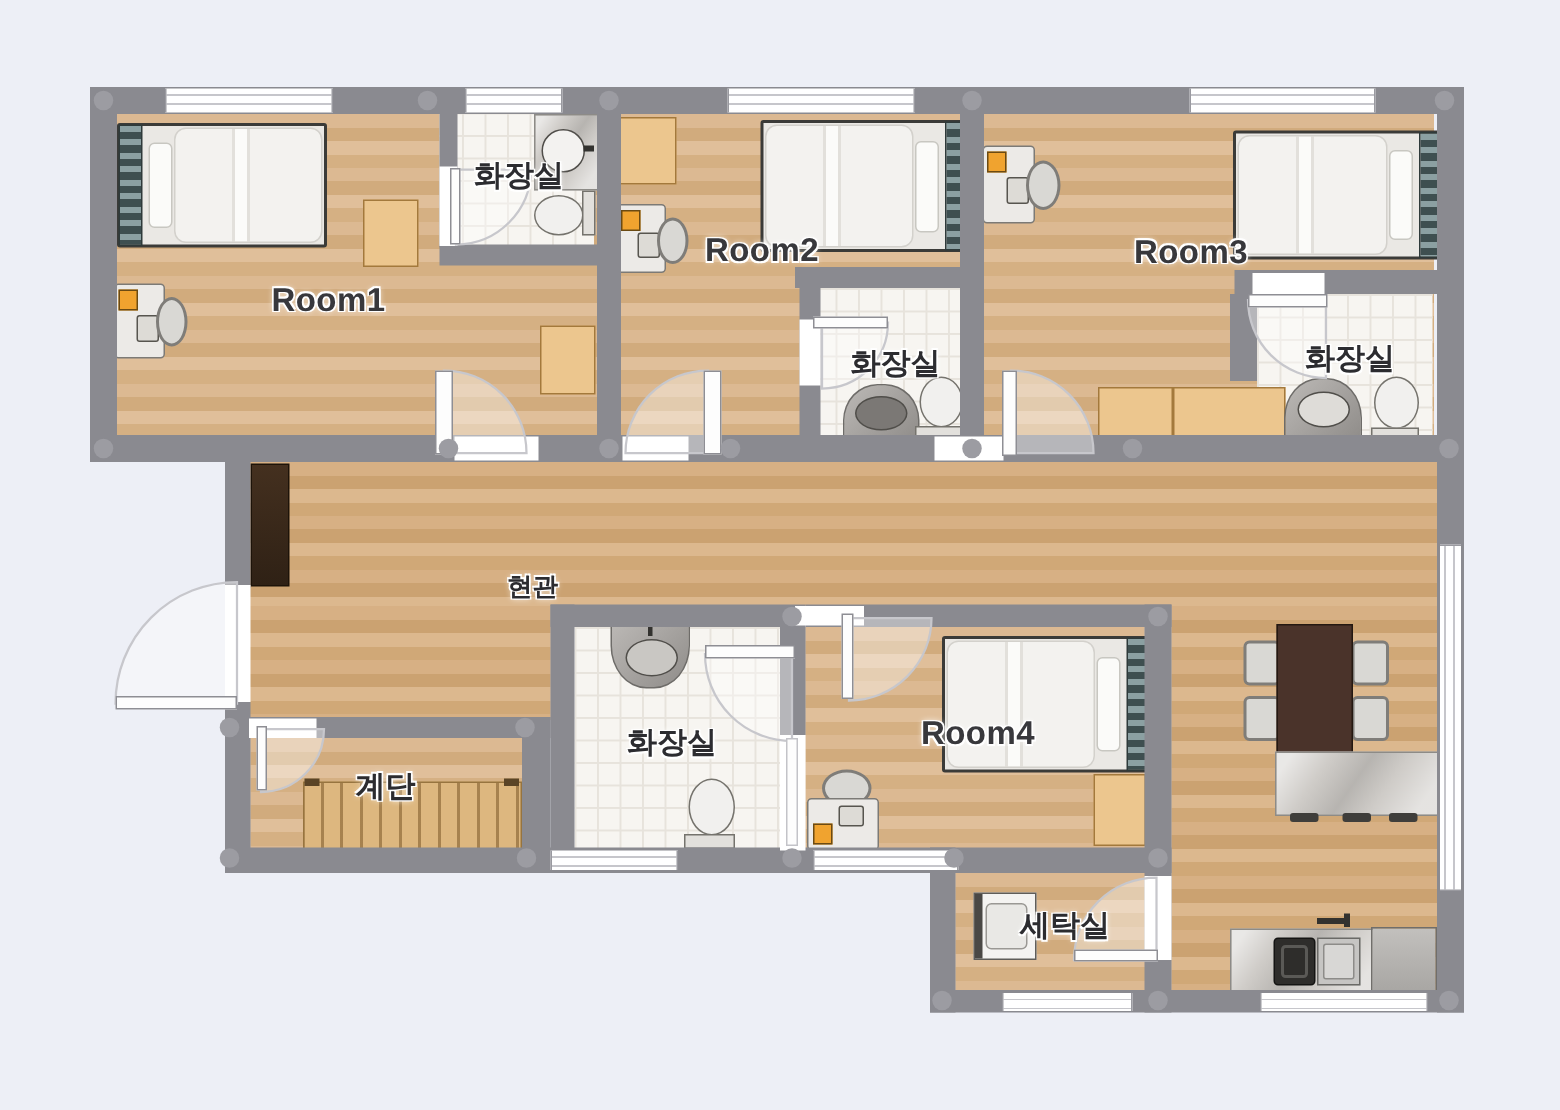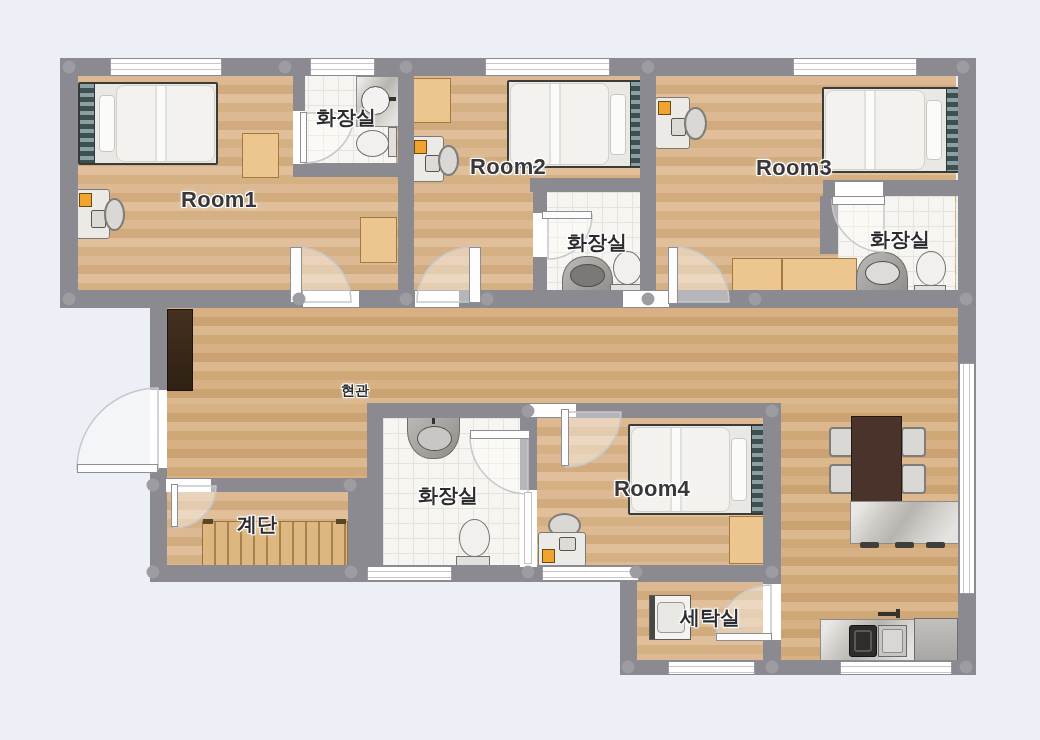--- a/index.html
+++ b/index.html
@@ -55,21 +55,21 @@
   .stove{position:absolute;background:#2e2d2b;border-radius:3px;border:1px solid #141413;}
   .stove .ring{position:absolute;left:4px;top:4px;right:4px;bottom:4px;border:2px solid #5a5956;border-radius:3px;}
   .ksink{position:absolute;background:#c6c5c3;border:1px solid #6b6a67;}
   .ksink .inner{position:absolute;left:3px;top:3px;right:3px;bottom:3px;background:#d8d7d5;border:1px solid #8d8c89;border-radius:2px;}
   .shoecab{position:absolute;background:linear-gradient(to bottom,#44301f,#2f2115);border:1px solid #1d1309;}
   .faucet{position:absolute;background:#33322f;}
   
   .lbl{position:absolute;transform:translate(-50%,-50%);font-weight:bold;font-size:20px;color:#2c2c30;white-space:nowrap;
     text-shadow:-1px -1px 0 #fff,1px -1px 0 #fff,-1px 1px 0 #fff,1px 1px 0 #fff,0 0 4px #fff;}
   .lbl.en{font-size:22px;color:#38383c;letter-spacing:.3px;}
-  .lbl.sm{font-size:14px;font-family:Liberation Mono, monospace;}
+  .lbl.sm{font-size:17px;font-family:Liberation Mono, monospace;}
   svg.arcs{position:absolute;left:0;top:0;pointer-events:none;}
 </style>
 </head>
 <body>
 
 <div class="plan">
 
   <div class="wood" style="left:78px;top:76px;width:320px;height:215px;"></div>
   <div class="wood" style="left:414px;top:76px;width:226px;height:215px;"></div>
   <div class="wood" style="left:656px;top:76px;width:300px;height:215px;"></div>

